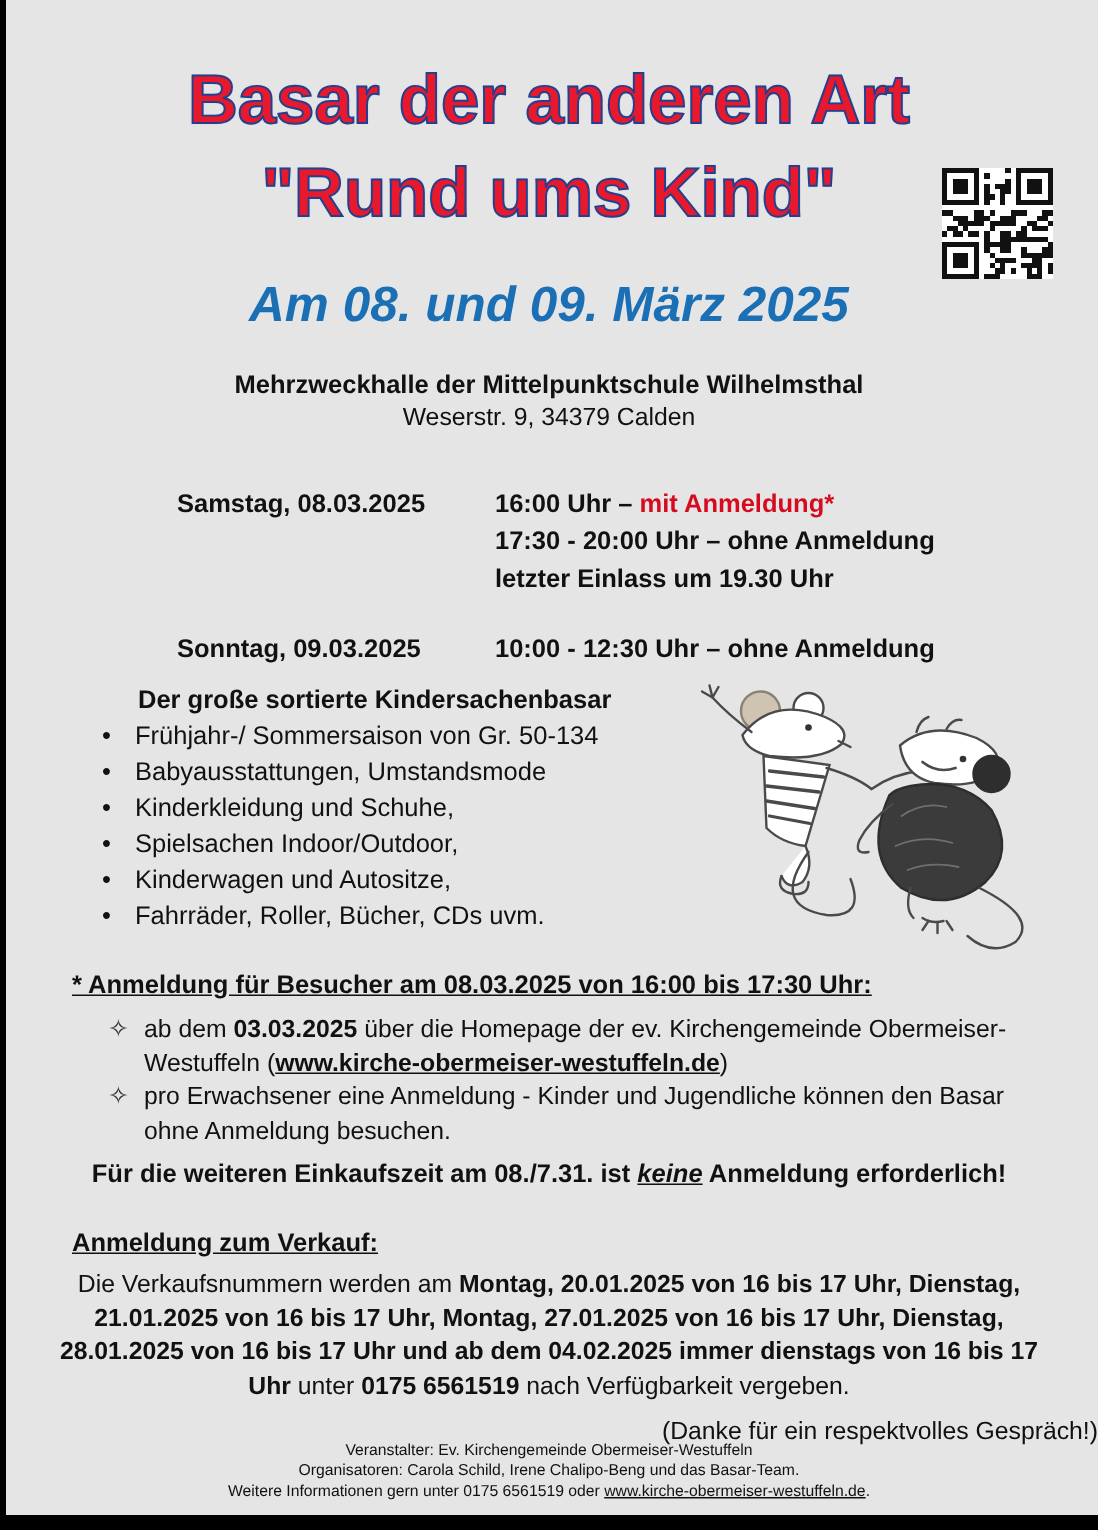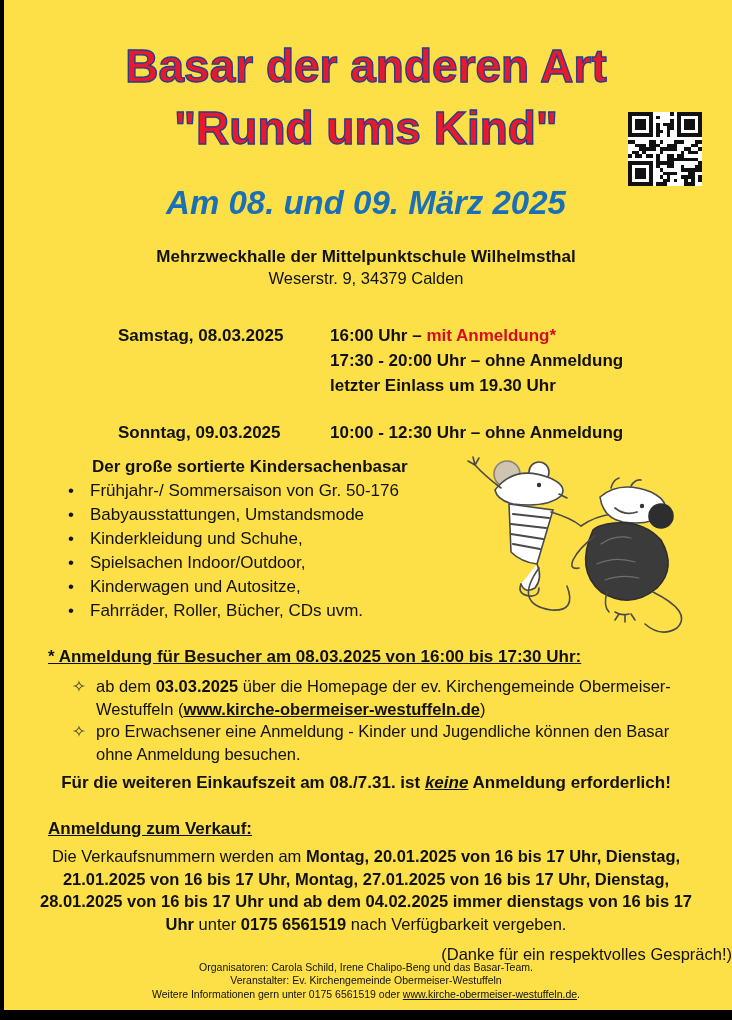--- a/index.html
+++ b/index.html
@@ -1,19 +1,19 @@
 <!DOCTYPE html>
 <html><head>
 <meta charset="utf-8">
 <style>
   html,body{margin:0;padding:0;background:#ffffff;}
   .page{
     position:relative;
     width:732px;height:1020px;
-    background:#fde047;
+    background:#e5e5e5;
     overflow:hidden;
     font-family:"Liberation Sans","DejaVu Sans",sans-serif;
     color:#111;
   }
   
   .border-left{position:absolute;left:0;top:0;width:4px;height:1020px;background:#000;}
   .border-bottom{position:absolute;left:0;bottom:0;width:732px;height:10px;background:#000;}
 
   .content{position:relative;padding-top:38px;}
 
@@ -276,21 +276,21 @@
       <div class="sch-times">
         <div class="sch-line">10:00 - 12:30 Uhr – ohne Anmeldung</div>
       </div>
     </div>
 
     <div class="basar">
       <div class="basar-heading">Der große sortierte Kindersachenbasar</div>
       <div class="basar-list">
         <div class="basar-item">
             <span class="dot">•</span>
-            <span>Frühjahr-/ Sommersaison von Gr. 50-176</span>
+            <span>Frühjahr-/ Sommersaison von Gr. 50-134</span>
           </div>
         <div class="basar-item">
             <span class="dot">•</span>
             <span>Babyausstattungen, Umstandsmode</span>
           </div>
         <div class="basar-item">
             <span class="dot">•</span>
             <span>Kinderkleidung und Schuhe,</span>
           </div>
         <div class="basar-item">
@@ -330,19 +330,19 @@
     <div class="section-heading seller-heading">Anmeldung zum Verkauf:</div>
 
     <div class="seller-paragraph">
       <span>Die Verkaufsnummern werden am </span><span class="b">Montag, 20.01.2025 von 16 bis 17 Uhr, Dienstag, 21.01.2025 von 16 bis 17 Uhr, Montag, 27.01.2025 von 16 bis 17 Uhr, Dienstag, 28.01.2025 von 16 bis 17 Uhr und ab dem 04.02.2025 immer dienstags von 16 bis 17 Uhr</span><span> unter </span><span class="b">0175 6561519</span><span> nach Verfügbarkeit vergeben.</span>
     </div>
 
     <div class="thanks">(Danke für ein respektvolles Gespräch!)</div>
   </div>
 
   <div class="footer">
+    <div>Veranstalter: Ev. Kirchengemeinde Obermeiser-Westuffeln</div>
     <div>Organisatoren: Carola Schild, Irene Chalipo-Beng und das Basar-Team.</div>
-    <div>Veranstalter: Ev. Kirchengemeinde Obermeiser-Westuffeln</div>
     <div>
       <span>Weitere Informationen gern unter 0175 6561519 oder </span> <span class="flink">www.kirche-obermeiser-westuffeln.de</span><span>.</span>
     </div>
   </div>
 </div>
 
 </body></html>

